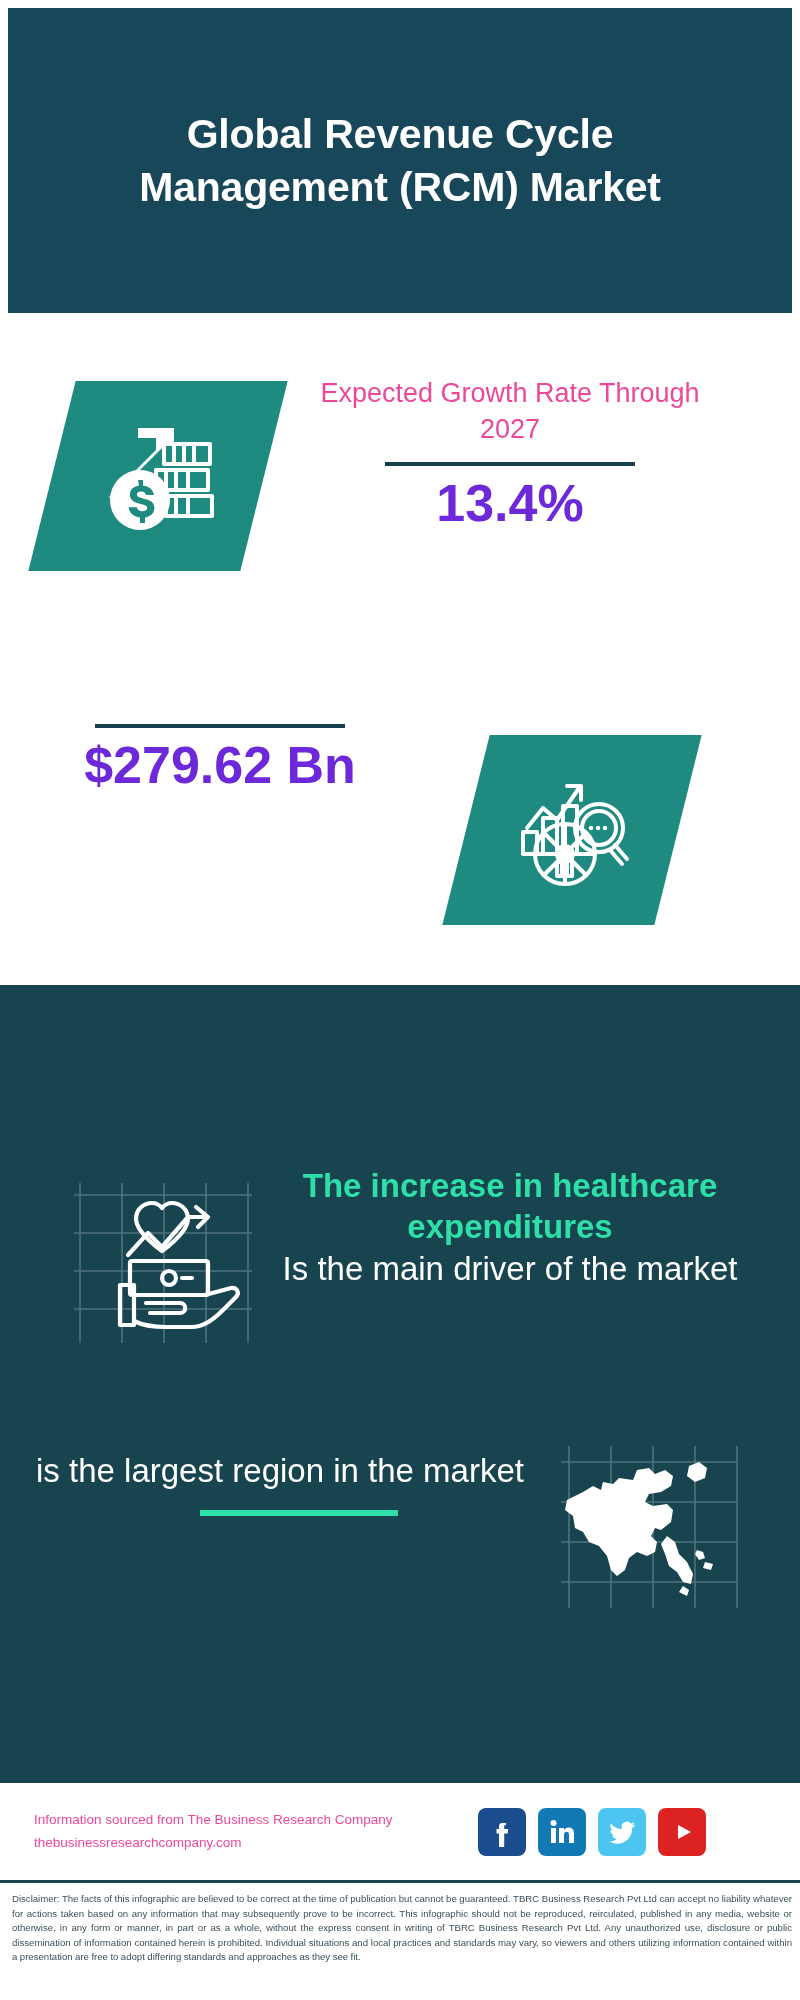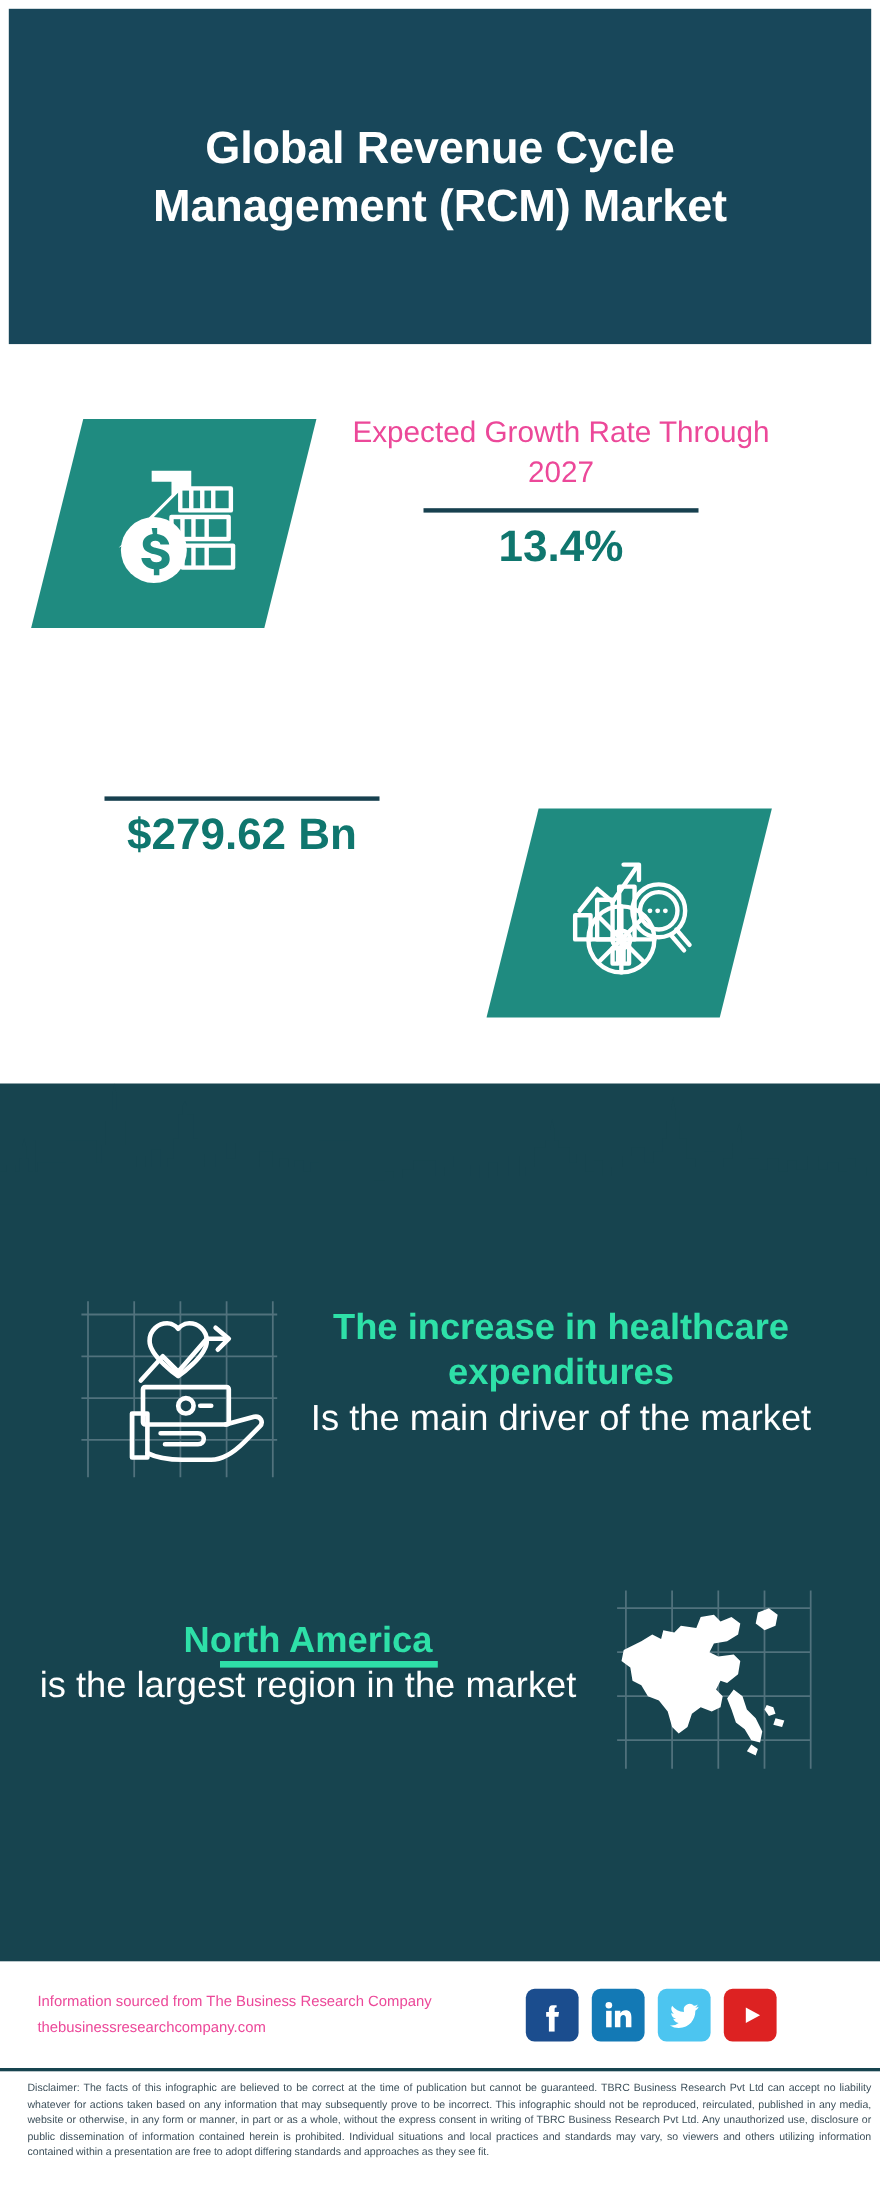--- a/index.html
+++ b/index.html
@@ -45,21 +45,21 @@
   
   .blk1-icon { left:52px; top:381px; width:212px; height:190px; }
   .blk1-text {
     position:absolute; left:300px; top:376px; width:420px;
     text-align:center;
   }
   .kpi-label {
     color:#ec4899; font-size:27px; font-weight:normal; line-height:1.33;
   }
   .kpi-rule { width:250px; height:4px; background:#17404f; margin:14px auto 10px auto; }
-  .kpi-value { color:#0f766e; font-size:40px; font-weight:bold; line-height:1.05; }
+  .kpi-value { color:#6d28d9; font-size:52px; font-weight:bold; line-height:1.05; }
 
   
   .blk2-text { position:absolute; left:40px; top:710px; width:360px; text-align:center; }
   .blk2-icon { left:466px; top:735px; width:212px; height:190px; }
 
   
   .dark-zone {
     position:absolute; left:0; top:985px; width:800px; height:795px;
     background:#17444f;
   }
@@ -68,21 +68,21 @@
     line-height:0;
   }
   .skyline svg { display:block; width:800px; height:130px; }
 
   
   .driver-icon { position:absolute; left:70px; top:1175px; width:185px; height:175px; }
   .driver-icon svg { display:block; }
   .driver-text {
     position:absolute; left:270px; top:1165px; width:480px; text-align:center;
   }
-  .hi-green { color:#2ee0a8; font-size:33px; font-weight:bold; line-height:1.25; display:block;margin-top:20px; }
+  .hi-green { color:#2ee0a8; font-size:33px; font-weight:bold; line-height:1.25; display:block; }
   .sub-white { color:#ffffff; font-size:33px; line-height:1.28; display:block; }
 
   .green-divider {
     position:absolute; left:200px; top:1510px; width:198px; height:6px; background:#2ee0a8;
   }
 
   
   .region-text { position:absolute; left:30px; top:1450px; width:500px; text-align:center; }
   .region-map { position:absolute; left:555px; top:1440px; width:185px; height:175px; }
   .region-map svg { display:block; }
@@ -102,21 +102,21 @@
   .fb { background:#1b4d8e; }
   .li { background:#1379b5; }
   .tw { background:#4cc5f0; }
   .yt { background:#dd2222; }
 
   
   .disclaimer {
     position:absolute; left:0; top:1880px; width:800px; height:120px;
     background:#ffffff;
     border-top:3px solid #17444f;
-    padding:9px 8px 0 25px;
+    padding:9px 8px 0 12px;
   }
   .disclaimer p {
     color:#3c4f5a; font-size:9.6px; line-height:1.52; text-align:justify;
     word-spacing:-0.2px;
   }
 </style>
 </head>
 <body>
 
 <div class="page">
@@ -231,21 +231,20 @@
   </div>
 
   <div class="driver-text">
     <span class="hi-green">The increase in healthcare expenditures</span>
     <span class="sub-white">Is the main driver of the market</span>
   </div>
 
   <div class="green-divider"></div>
 
   <div class="region-text">
-    <span class="hi-green">North America</span>
     <span class="sub-white">is the largest region in the market</span>
   </div>
 
   <div class="region-map">
     <svg width="185" height="175" viewBox="0 0 185 175">
       <g stroke="#51727d" stroke-width="1.6">
         <line x1="14" y1="6" x2="14" y2="168"></line>
         <line x1="56" y1="6" x2="56" y2="168"></line>
         <line x1="98" y1="6" x2="98" y2="168"></line>
         <line x1="140" y1="6" x2="140" y2="168"></line>

